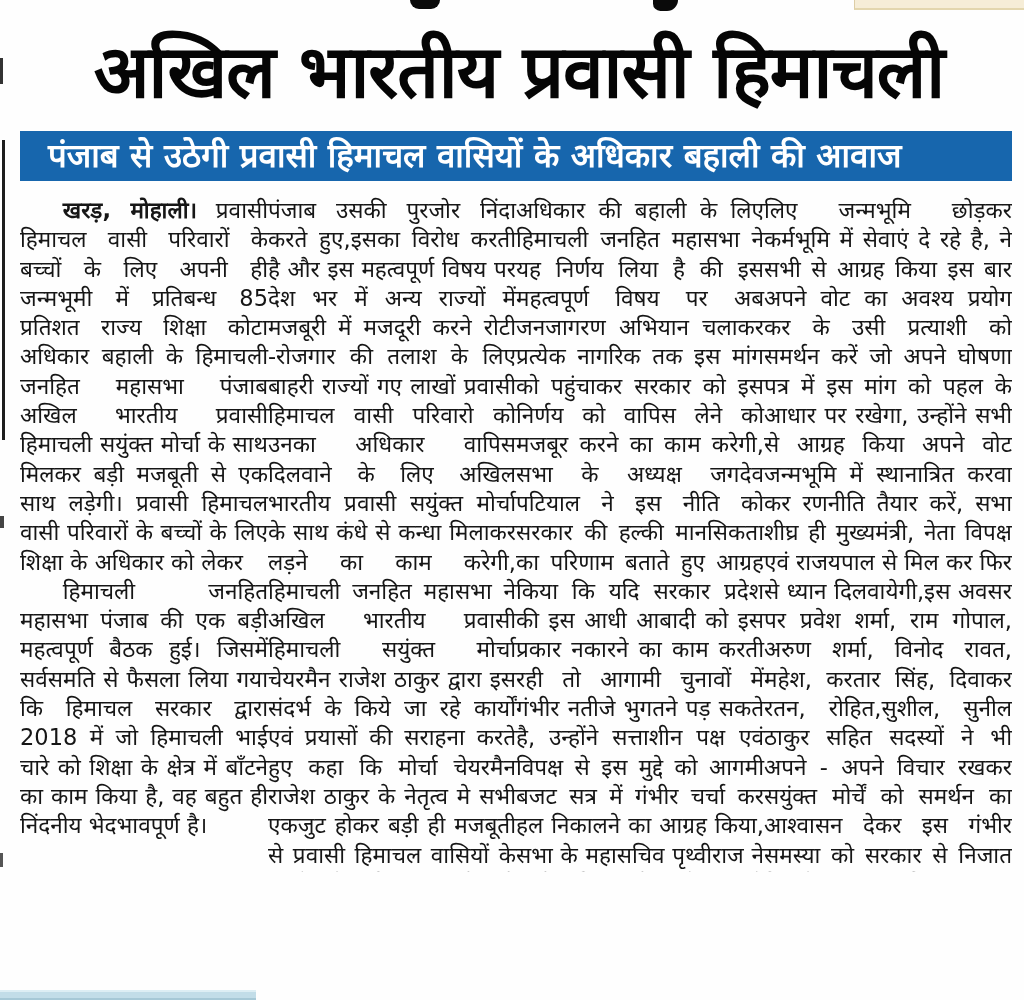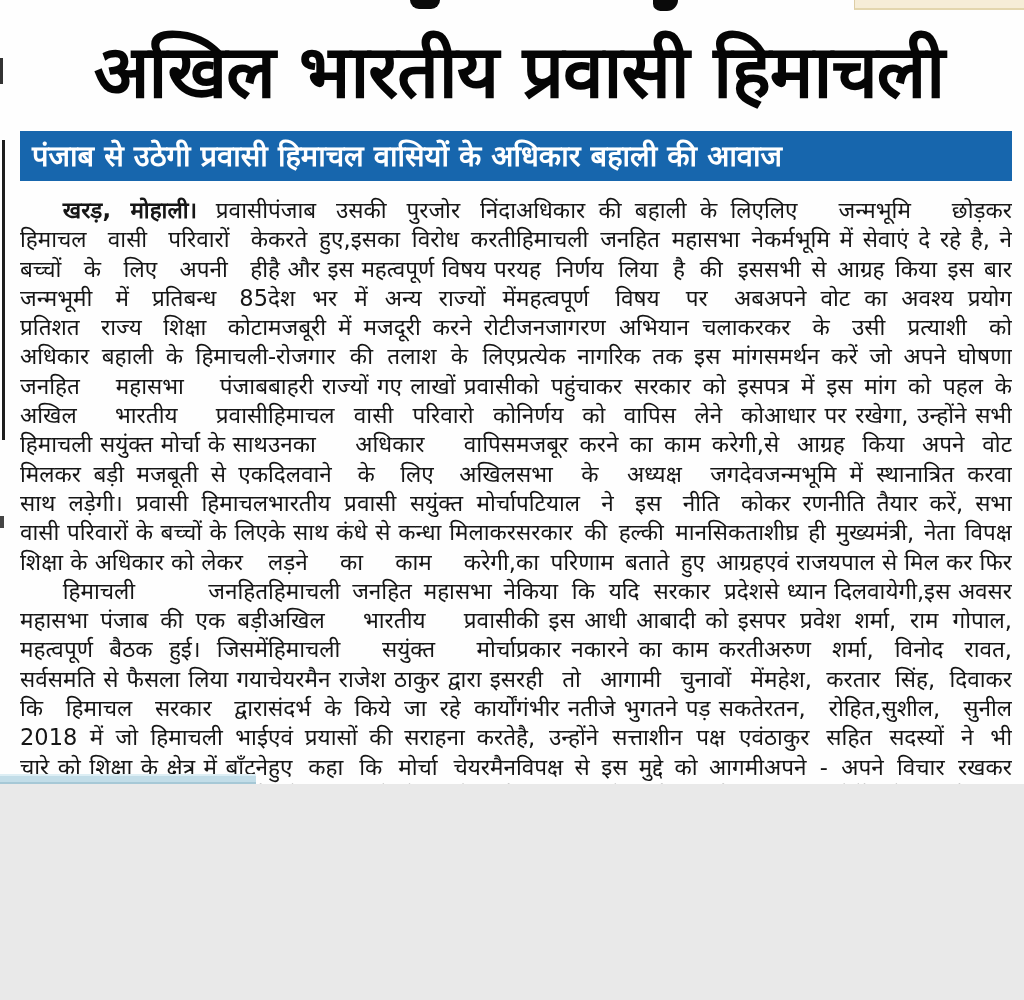--- a/index.html
+++ b/index.html
@@ -1,19 +1,19 @@
 <!DOCTYPE html>
 <html lang="hi"><head>
 <meta charset="utf-8">
 <style>
   html, body { margin: 0; padding: 0; background: #e9e9e9; }
   .page {
     position: relative;
     width: 1024px;
-    height: 784px;
+    height: 1000px;
     margin: 0 auto;
     background: #fefefe;
     overflow: hidden;
     font-family: "DejaVu Sans", "Liberation Sans", sans-serif;
   }
 
   
   .crop-mark { position: absolute; background: #0a0a0a; }
   .mark-top-1 { left: 410px; top: 0; width: 30px; height: 9px; border-radius: 0 0 10px 10px; }
   .mark-top-2 { left: 653px; top: 0; width: 25px; height: 11px; border-radius: 0 0 12px 8px; }
@@ -54,24 +54,25 @@
     height: 50px;
     background: #1766ad;
     color: #ffffff;
     display: flex;
     align-items: center;
     justify-content: flex-start;
     padding: 0 10px 0 12px;
     box-sizing: border-box;
   }
   .subhead-bar span {
-    font-size: 29px;
+    font-size: 33px;
     font-weight: 700;
     line-height: 50px;
     white-space: nowrap;
+    margin-left: 16px;
   }
 
   
   .columns {
     display: flex;
     margin: 15px 12px 8px 20px;
     height: 676px;
     overflow: hidden;
   }
   .col {

